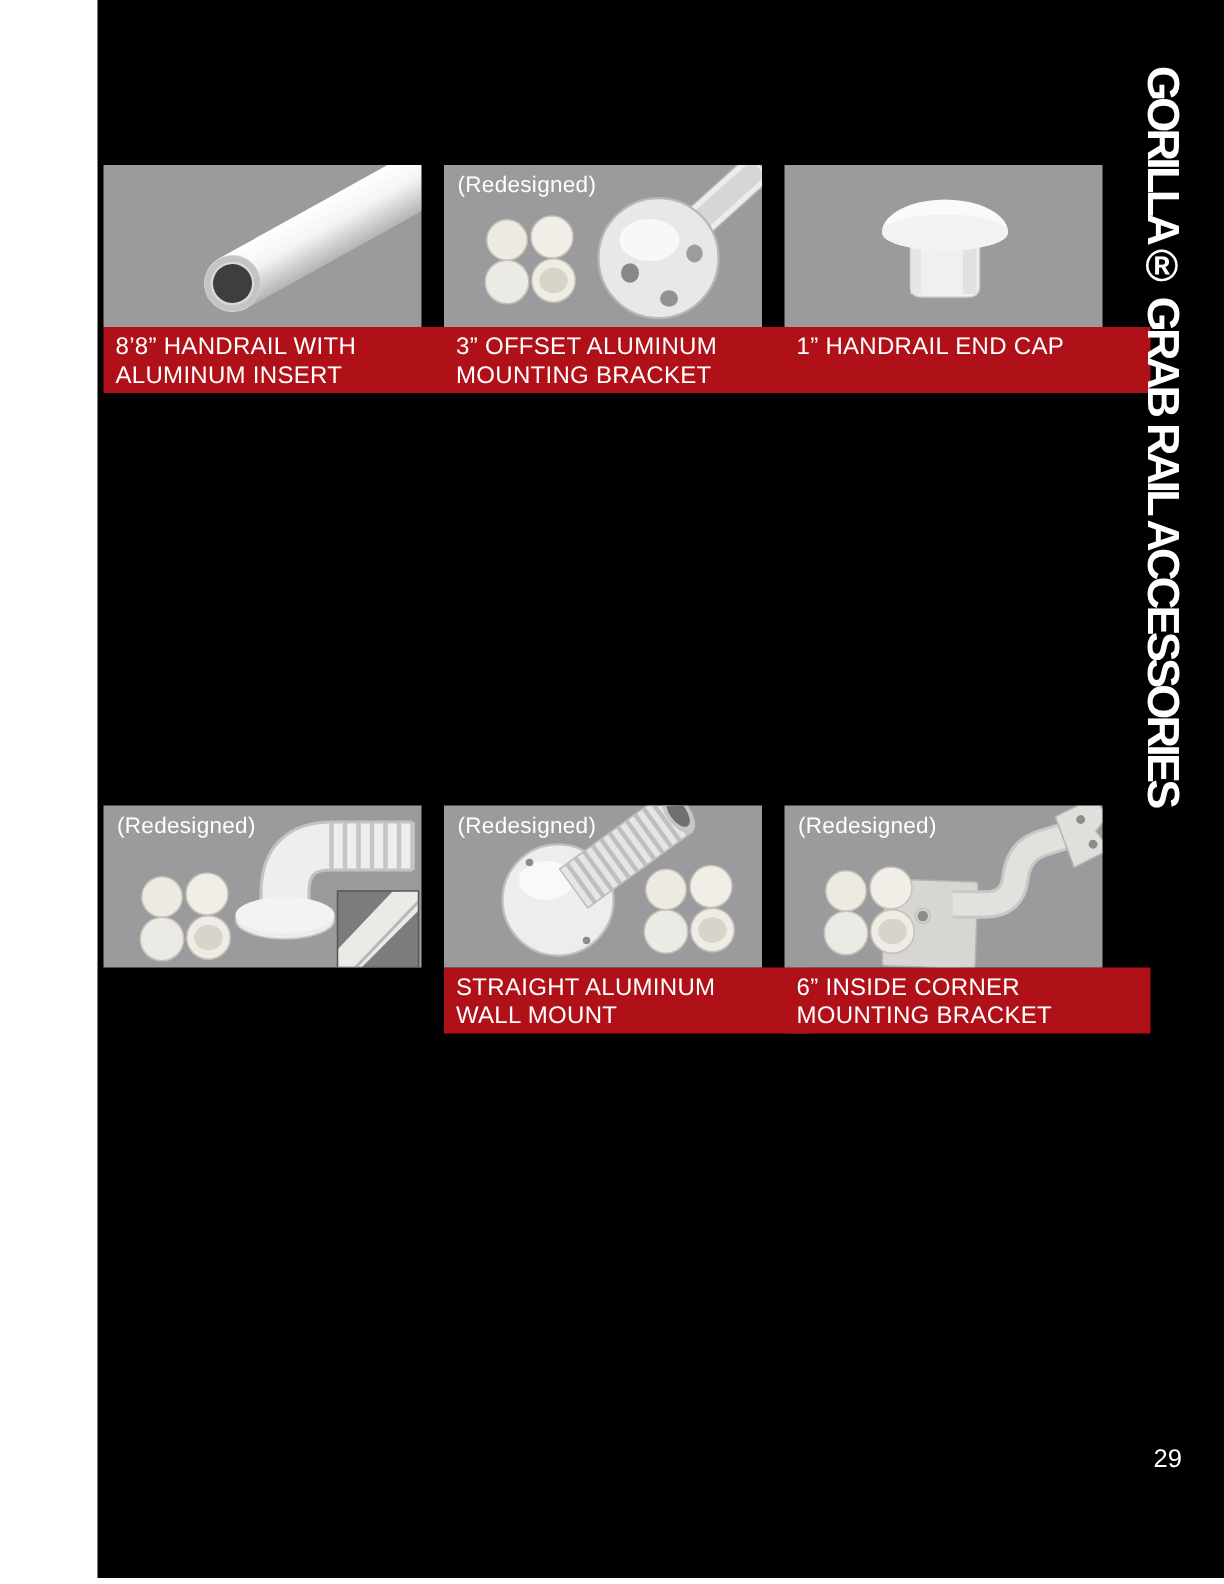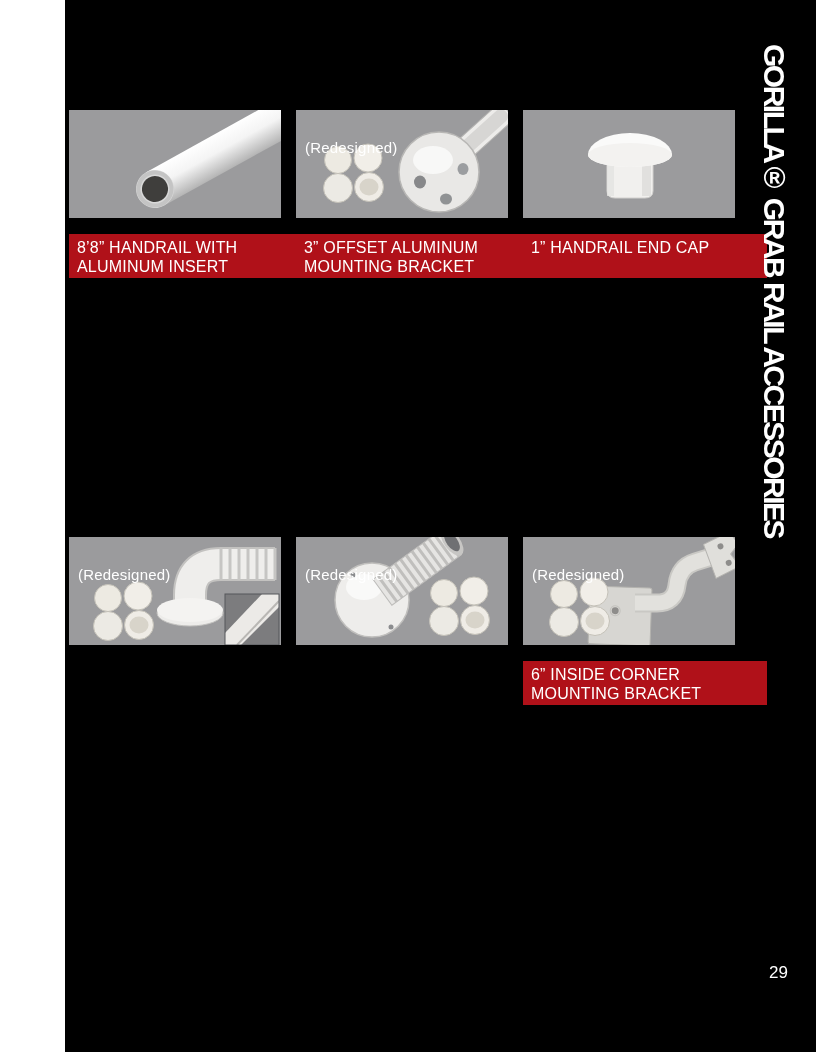--- a/index.html
+++ b/index.html
@@ -13,28 +13,28 @@
     background:var(--page-bg,#000000);
   }
   .card{position:absolute;width:212px}
   .photo{
     position:relative;width:212px;height:108px;overflow:hidden;
     background:var(--photo-bg,#9b9b9d);
   }
   .photo svg{position:absolute;left:0;top:0;display:block}
   .redesigned{
     position:absolute;top:5px;left:9px;color:#fff;
-    font-size:15px;letter-spacing:.2px;margin-top:24px;
+    font-size:15px;letter-spacing:.2px;
   }
   .label-bar{
     width:244px;height:44px;box-sizing:border-box;
     background:var(--accent-red,#b01119);
     color:var(--text-light,#ffffff);
     font-size:16px;line-height:19px;padding:4px 2px 0 8px;
-    white-space:pre-line;letter-spacing:.2px;margin-top:16px;
+    white-space:pre-line;letter-spacing:.2px;
   }
   .sidebar-title{
     position:absolute;top:44px;left:757px;
     writing-mode:vertical-rl;text-orientation:mixed;
     color:#fff;font-weight:bold;font-size:30px;letter-spacing:-2.5px;
     white-space:nowrap;
   }
   .page-number{
     position:absolute;top:963px;right:28px;
     color:#fff;font-weight:normal;font-size:17px;
@@ -157,20 +157,22 @@
       <g>
         <circle cx="148" cy="56" r="13.5" fill="#edeae2" stroke="#c4c1b8"></circle>
         <circle cx="178" cy="54" r="14" fill="#f1eee8" stroke="#c4c1b8"></circle>
         <circle cx="148" cy="84" r="14.5" fill="#eceae4" stroke="#c4c1b8"></circle>
         <circle cx="179" cy="83" r="14.5" fill="#efece6" stroke="#c4c1b8"></circle>
         <ellipse cx="179" cy="83" rx="9.5" ry="8.5" fill="#d8d4ca"></ellipse>
       </g>
     </svg>
     <span class="redesigned">(Redesigned)</span>
   </div>
+  <div class="label-bar">STRAIGHT ALUMINUM
+WALL MOUNT</div>
 </div>
 
 <div class="card" style="left:523px;top:537px">
   <div class="photo">
     <svg width="212" height="108" viewBox="0 0 212 108">
       <g transform="translate(100,80) rotate(2)">
         <rect x="-34" y="-30" width="62" height="58" rx="2" fill="#d7d6d2" stroke="#b3b2ae"></rect>
         <circle cx="-8" cy="-6" r="5" fill="none" stroke="#c3c2be"></circle>
         <circle cx="-8" cy="-6" r="3.5" fill="#8e8d8b"></circle>
       </g>

